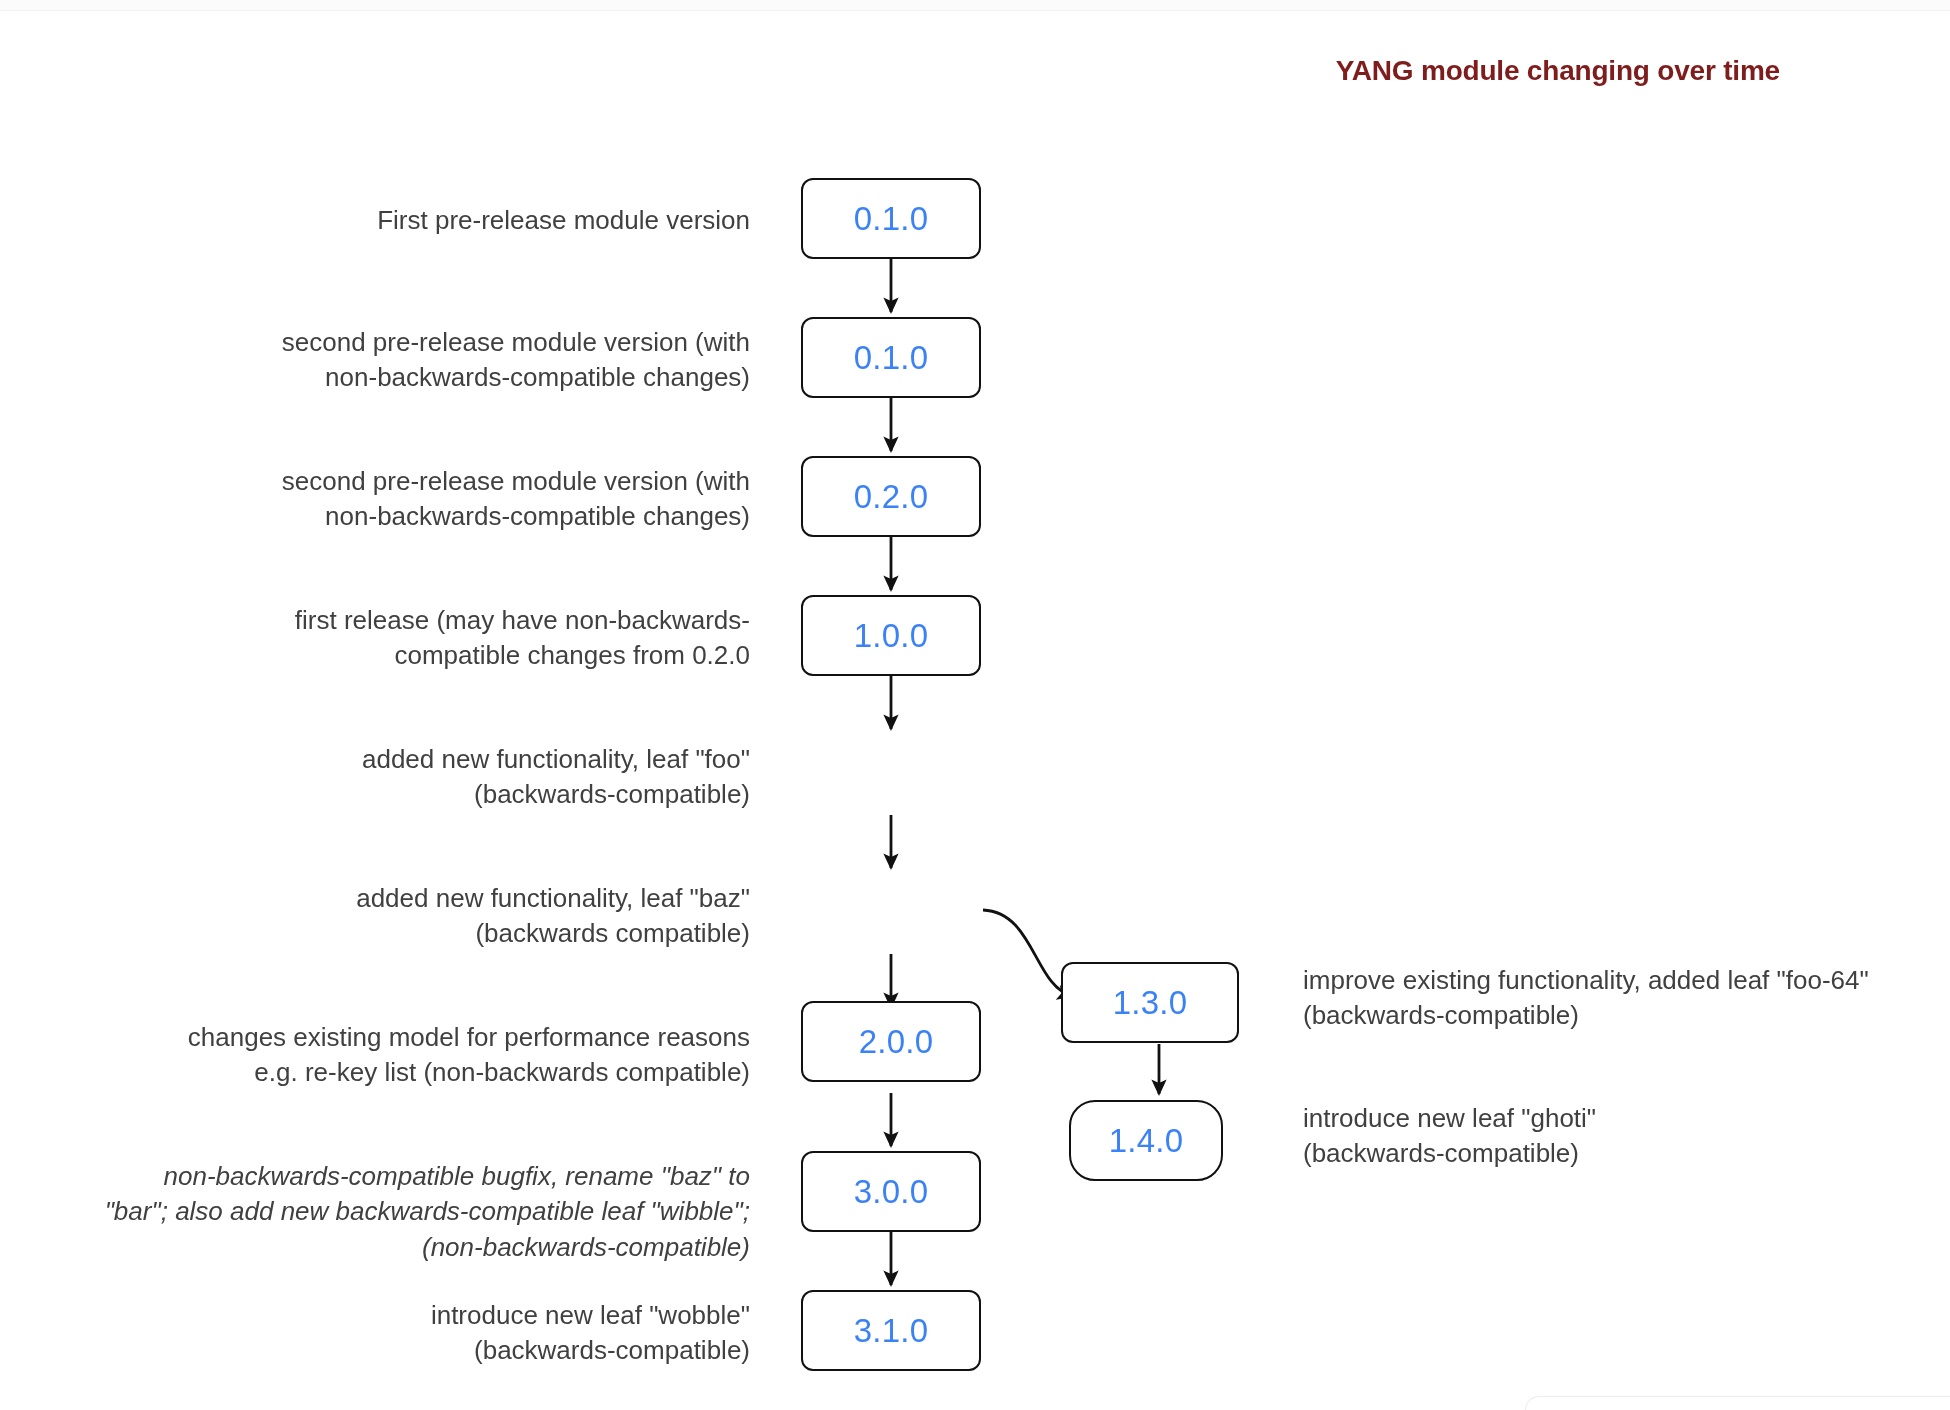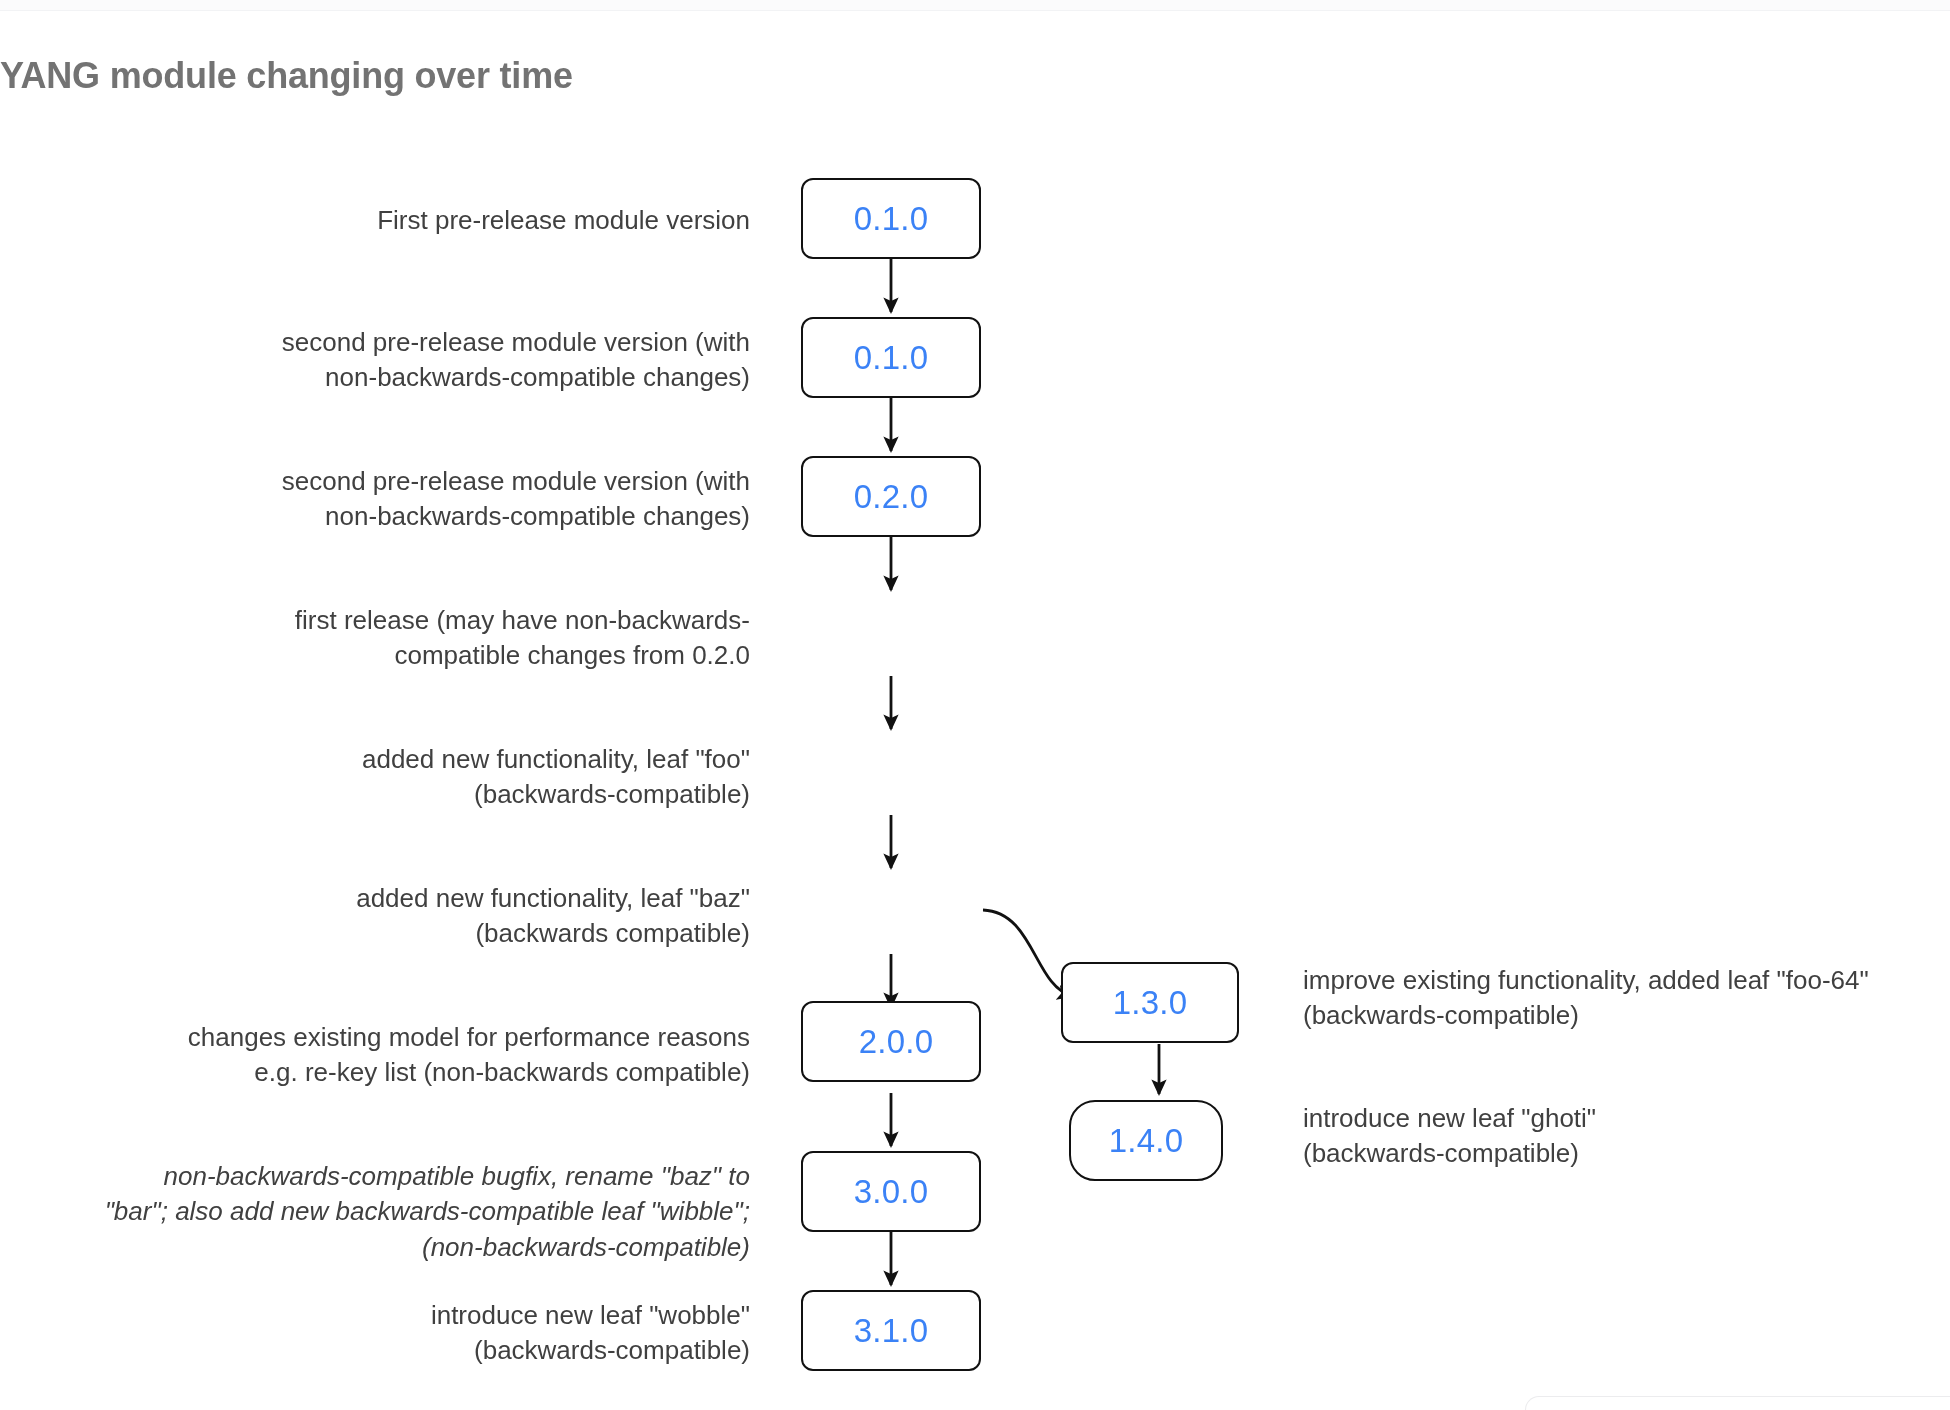--- a/index.html
+++ b/index.html
@@ -41,25 +41,25 @@
   #diagram-root {
     position: absolute;
     inset: 0;
   }
 
   #diagram-title {
     position: absolute;
     left: 0;
     top: 55px;
     width: 1780px;
-    text-align: left;
-    font-size: 36px;
+    text-align: right;
+    font-size: 28px;
     font-weight: bold;
     letter-spacing: -0.2px;
-    color: #737373;
+    color: #7f1d1d;
   }
 
   
   #edge-layer {
     position: absolute;
     inset: 0;
     width: 1950px;
     height: 1410px;
     pointer-events: none;
   }
@@ -129,20 +129,23 @@
   </div>
 
   <div class="node" style="left:801px; top:317px; width:180px; height:81px;">
     <span>0.1.0</span>
   </div>
 
   <div class="node" style="left:801px; top:456px; width:180px; height:81px;">
     <span>0.2.0</span>
   </div>
 
+  <div class="node" style="left:801px; top:595px; width:180px; height:81px;">
+    <span>1.0.0</span>
+  </div>
 
 
 
   <div class="node" style="left:801px; top:1001px; width:180px; height:81px;padding-left:10px;">
     <span>2.0.0</span>
   </div>
 
   <div class="node" style="left:801px; top:1151px; width:180px; height:81px;">
     <span>3.0.0</span>
   </div>

